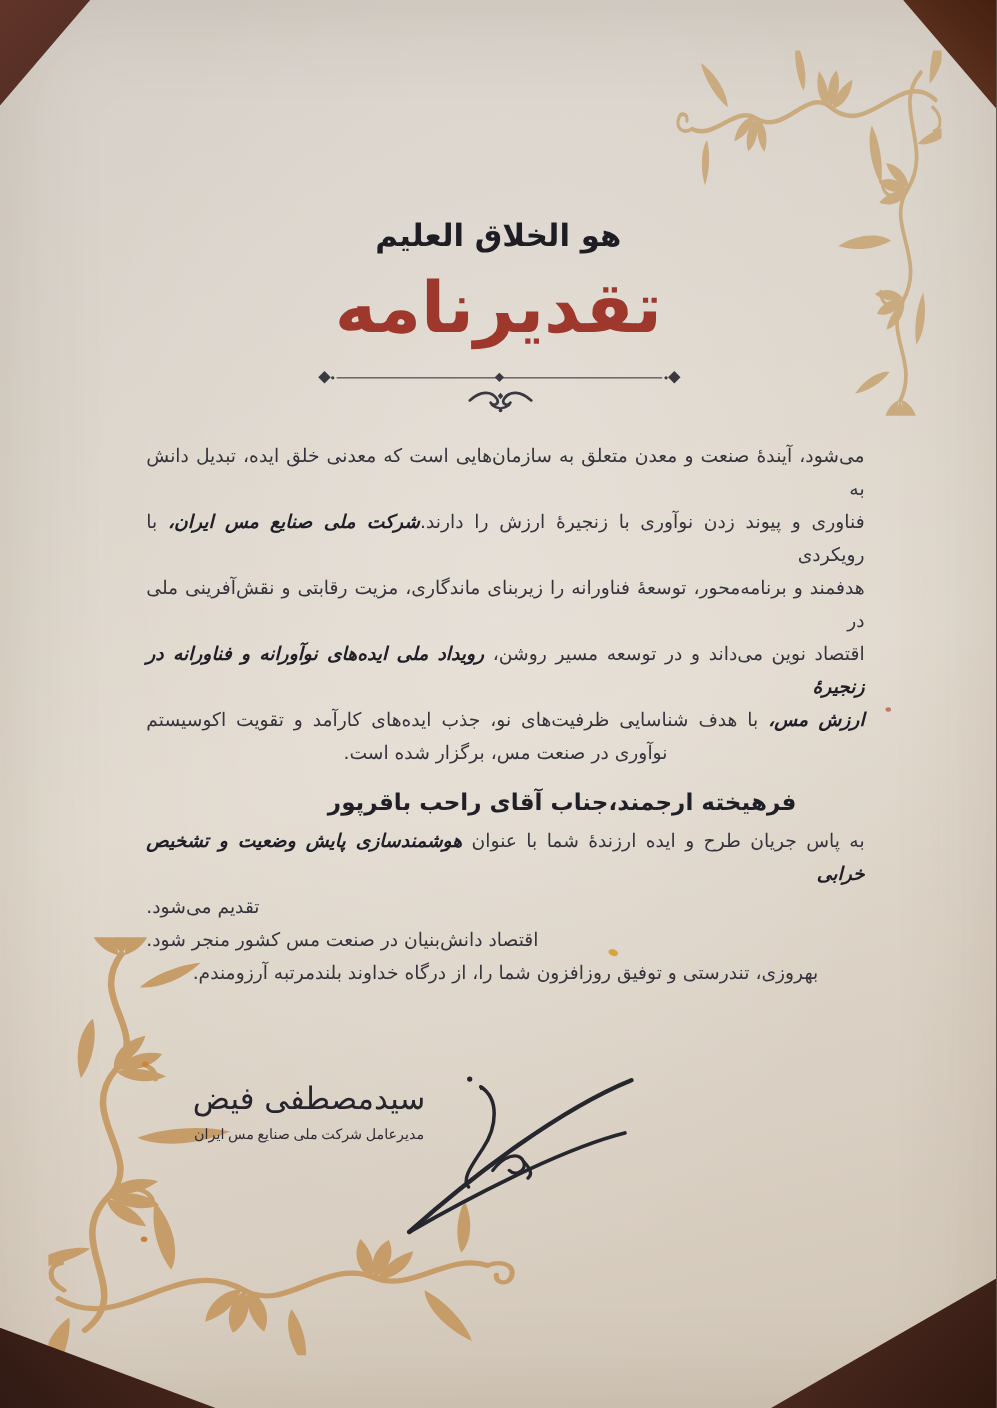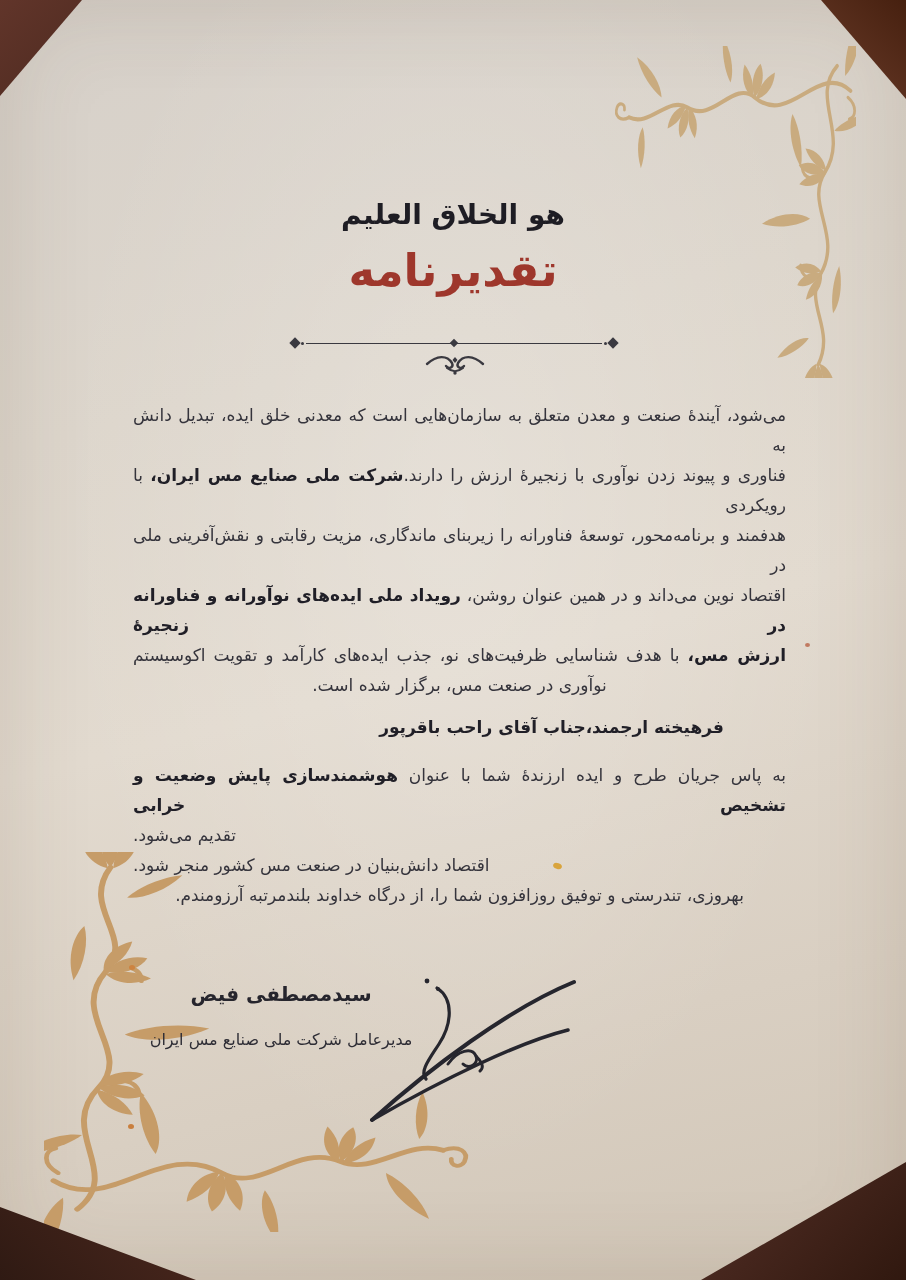--- a/index.html
+++ b/index.html
@@ -20,48 +20,48 @@
 
   
   .vine{position:absolute;z-index:5;}
   .vine-tr{top:46px;right:50px;width:270px;height:332px;color:#c9ab7f;}
   .vine-bl{bottom:48px;left:44px;width:475px;height:380px;color:#c69c68;transform:rotate(180deg);}
 
   
   .bismillah{position:absolute;top:198px;left:0;right:0;text-align:center;
     font-size:28px;font-weight:bold;color:#1e1d24;direction:rtl;z-index:10;}
   .title{position:absolute;top:244px;left:0;right:0;text-align:center;
-    font-size:45px;font-weight:bold;color:var(--title-red,#9e372c);direction:rtl;z-index:10;}
+    font-size:64px;font-weight:bold;color:var(--title-red,#9e372c);direction:rtl;z-index:10;}
 
   
   .divider{position:absolute;top:339px;left:291px;width:326px;display:flex;align-items:center;z-index:10;}
   .divider .rule{flex:1;height:0;border-top:1.7px solid #3a3940;}
   .divider .dia{width:8px;height:8px;background:#3a3940;transform:rotate(45deg);flex:none;}
   .divider .dia.mid{width:6px;height:6px;}
   .divider .dot{width:3px;height:3px;border-radius:50%;background:#3a3940;flex:none;margin:0 2px;}
   .flourish{position:absolute;top:352px;left:423px;z-index:10;}
 
   
   .doc-body{position:absolute;top:400px;left:133px;width:653px;direction:rtl;z-index:10;}
   .para{font-size:17px;line-height:30px;color:#35343c;}
-  .para strong{color:#201f27;}
+  .para strong{color:#201f27;font-style:italic;}
   .line{width:100%;}
   .line.align-justify{text-align:justify;text-align-last:justify;}
   .line.align-left{text-align:right;text-align-last:left;}
   .line.align-center{text-align:left;text-align-last:center;}
-  .addressee{font-size:17px;font-weight:bold;color:#201f27;text-align:right;
-    margin:17px 0 23px 0;padding-left:0;margin-left:0;margin-right:0;padding-right:0;
+  .addressee{font-size:21px;font-weight:bold;color:#201f27;text-align:right;
+    margin:17px 0 9px 0;padding-left:0;margin-left:0;margin-right:0;padding-right:0;
     direction:rtl;}
   .addressee-inner{display:block;margin-left:62px;text-align:right;margin-right:0;
     transform:translateX(-62px);}
 
   
   .sig-block{position:absolute;left:133px;top:982px;width:296px;text-align:center;direction:rtl;z-index:10;}
-  .sig-name{font-size:20px;font-weight:bold;color:#26252d;}
-  .sig-role{font-size:16px;color:#2e2d35;margin-top:24px;}
+  .sig-name{font-size:28px;font-weight:normal;color:#26252d;}
+  .sig-role{font-size:13px;color:#2e2d35;margin-top:8px;font-family:Liberation Serif, serif;}
   .sig-svg{position:absolute;left:350px;top:950px;z-index:11;}
 
   .speck{position:absolute;border-radius:50%;z-index:12;}
   .speck.s1{left:553px;top:863px;width:9px;height:6px;background:#d9a43c;transform:rotate(20deg);}
   .speck.s2{left:129px;top:965px;width:6px;height:5px;background:#cd8340;}
   .speck.s3{left:128px;top:1124px;width:6px;height:5px;background:#c97f3e;}
   .speck.s4{left:805px;top:643px;width:5px;height:4px;background:#b65a3c;opacity:.75;}
 </style>
 </head>
 <body>
@@ -126,21 +126,21 @@
     <path d="M24 16 C29 20 35 20 40 16" fill="none" stroke="#3a3940" stroke-width="2" stroke-linecap="round"></path>
     <path d="M32 5 L34.5 8 L32 11 L29.5 8 Z" fill="#3a3940"></path>
     <circle cx="32" cy="21" r="1.7" fill="#3a3940"></circle>
   </svg>
 
   <div class="doc-body">
     <div class="para">
         <div class="line align-justify"><span>می‌شود، آیندهٔ صنعت و معدن متعلق به سازمان‌هایی است که معدنی خلق ایده، تبدیل دانش به</span></div>
         <div class="line align-justify"><span>فناوری و پیوند زدن نوآوری با زنجیرهٔ ارزش را دارند.</span><strong>شرکت ملی صنایع مس ایران،</strong><span> با رویکردی</span></div>
         <div class="line align-justify"><span>هدفمند و برنامه‌محور، توسعهٔ فناورانه را زیربنای ماندگاری، مزیت رقابتی و نقش‌آفرینی ملی در</span></div>
-        <div class="line align-justify"><span>اقتصاد نوین می‌داند و در همین عنوان روشن، </span><strong>رویداد ملی ایده‌های نوآورانه و فناورانه در زنجیرهٔ</strong></div>
+        <div class="line align-justify"><span>اقتصاد نوین می‌داند و در توسعه مسیر روشن، </span><strong>رویداد ملی ایده‌های نوآورانه و فناورانه در زنجیرهٔ</strong></div>
         <div class="line align-justify"><strong>ارزش مس،</strong><span> با هدف شناسایی ظرفیت‌های نو، جذب ایده‌های کارآمد و تقویت اکوسیستم</span></div>
         <div class="line align-center"><span>نوآوری در صنعت مس، برگزار شده است.</span></div>
       </div>
     <div class="addressee">
       <span class="addressee-inner">فرهیخته ارجمند،جناب آقای راحب باقرپور</span>
     </div>
     <div class="para">
         <div class="line align-justify"><span>به پاس جریان طرح و ایده ارزندهٔ شما با عنوان </span><strong>هوشمندسازی پایش وضعیت و تشخیص خرابی</strong></div>
         <div class="line align-left"><span>تقدیم می‌شود.</span></div>
         <div class="line align-left"><span>اقتصاد دانش‌بنیان در صنعت مس کشور منجر شود.</span></div>

